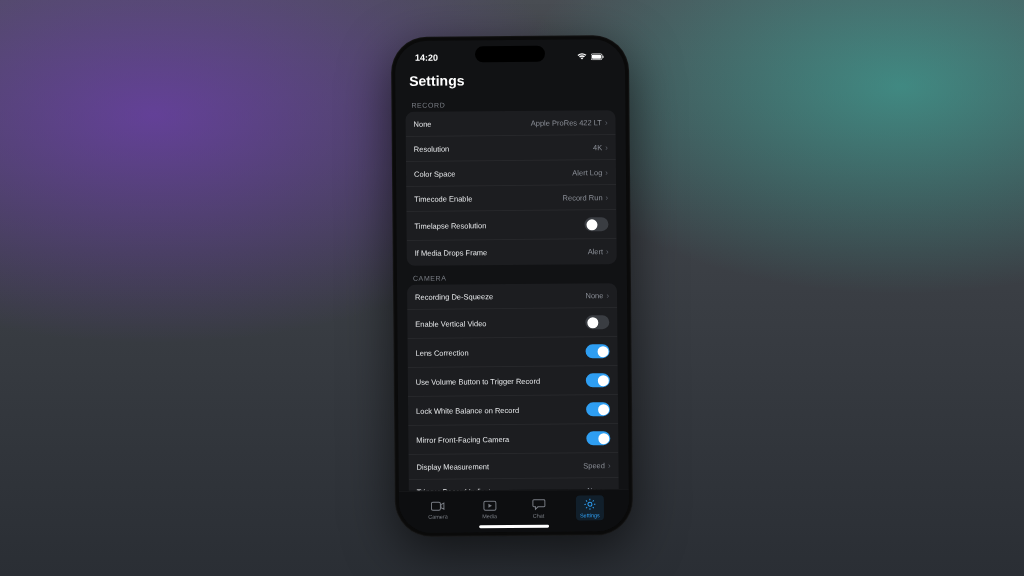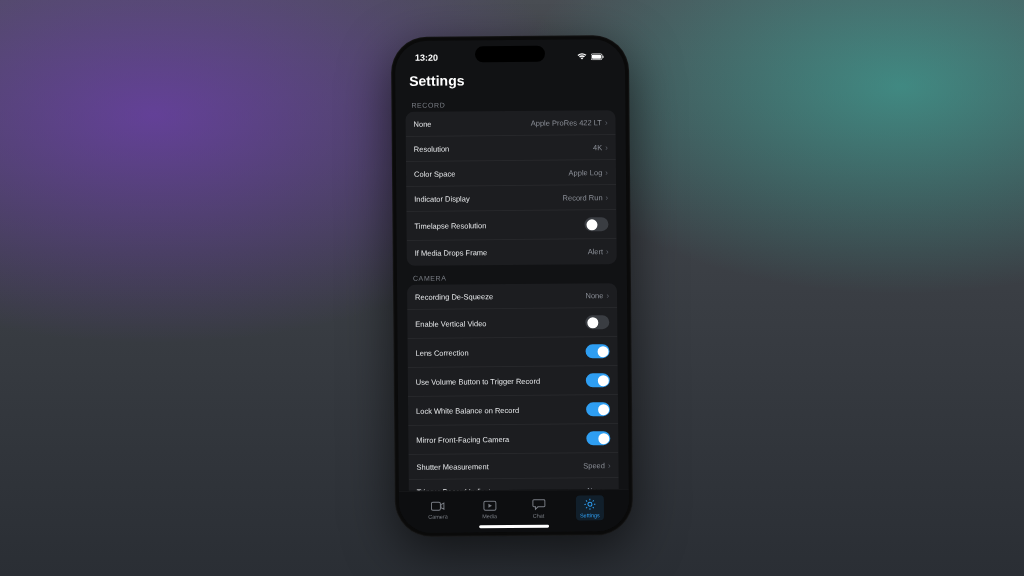--- a/index.html
+++ b/index.html
@@ -175,21 +175,21 @@
     }
   </style>
 </head>
 <body>
 
 <div class="phone">
   <div class="screen">
     <div class="notch"></div>
 
     <div class="status-bar">
-      <span>13:20</span>
+      <span>14:20</span>
       <div class="status-right">
         <span class="wifi">
           <svg width="10" height="8" viewBox="0 0 10 8">
               <path d="M5 7 L3.5 5.5 Q5 4.5 6.5 5.5 Z M2 4 Q5 1.8 8 4 L7 5 Q5 3.5 3 5 Z M0.5 2.5 Q5 -1 9.5 2.5 L8.5 3.5 Q5 0.8 1.5 3.5 Z" fill="#fff"></path>
             </svg>
         </span>
         <span class="battery">
           <svg width="14" height="7" viewBox="0 0 14 7">
               <rect x="0" y="0.5" width="11" height="6" rx="1.5" fill="none" stroke="#fff" stroke-width="0.8"></rect>
               <rect x="1" y="1.5" width="9" height="4" rx="0.8" fill="#fff"></rect>
@@ -217,26 +217,26 @@
         <div class="row">
           <span class="row-label">Resolution</span>
           <span class="row-value">
               <span>4K</span>
               <span class="chevron">›</span>
             </span>
         </div>
         <div class="row">
           <span class="row-label">Color Space</span>
           <span class="row-value">
-              <span>Apple Log</span>
-              <span class="chevron">›</span>
-            </span>
-        </div>
-        <div class="row">
-          <span class="row-label">Indicator Display</span>
+              <span>Alert Log</span>
+              <span class="chevron">›</span>
+            </span>
+        </div>
+        <div class="row">
+          <span class="row-label">Timecode Enable</span>
           <span class="row-value">
               <span>Record Run</span>
               <span class="chevron">›</span>
             </span>
         </div>
         <div class="row">
           <span class="row-label">Timelapse Resolution</span>
           <div class="toggle off">
               <div class="toggle-knob"></div>
             </div>
@@ -283,21 +283,21 @@
               <div class="toggle-knob"></div>
             </div>
         </div>
         <div class="row">
           <span class="row-label">Mirror Front-Facing Camera</span>
           <div class="toggle on">
               <div class="toggle-knob"></div>
             </div>
         </div>
         <div class="row">
-          <span class="row-label">Shutter Measurement</span>
+          <span class="row-label">Display Measurement</span>
           <span class="row-value">
               <span>Speed</span>
               <span class="chevron">›</span>
             </span>
         </div>
         <div class="row">
           <span class="row-label">Trigger Record Indicator</span>
           <span class="row-value">
               <span>None</span>
               <span class="chevron">›</span>

